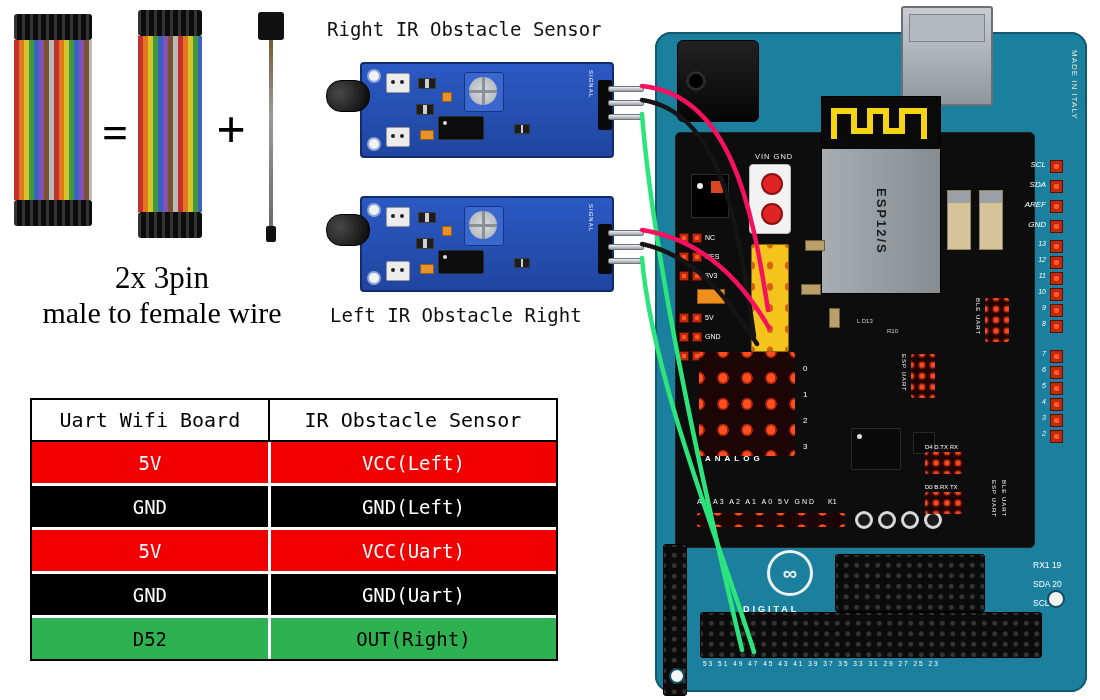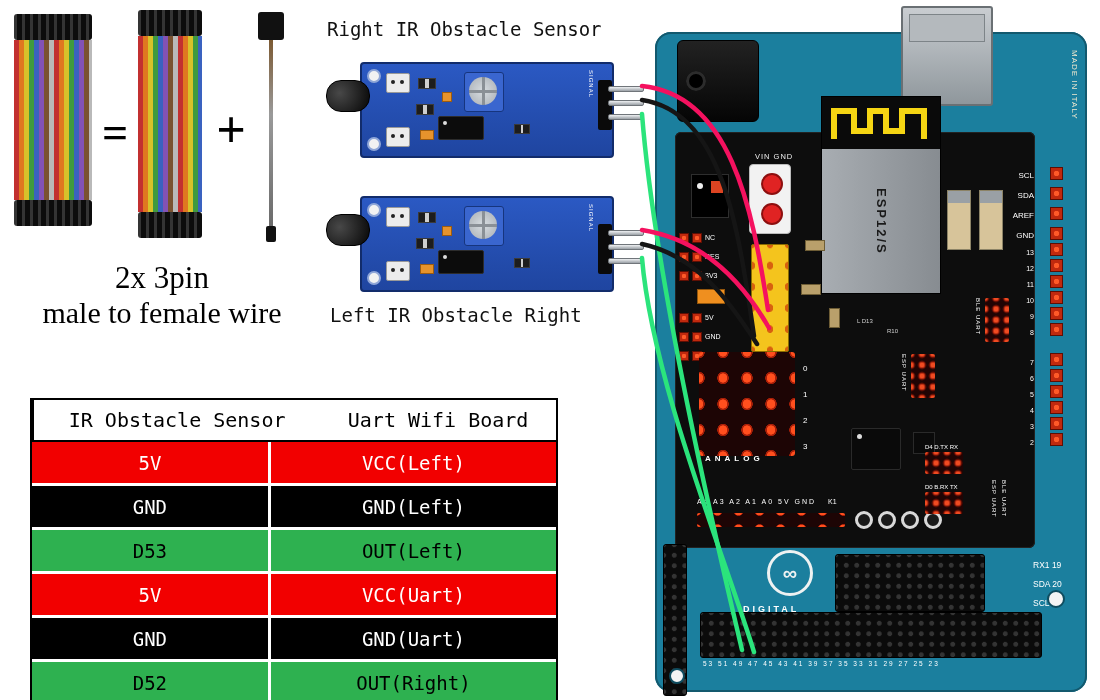--- a/index.html
+++ b/index.html
@@ -120,21 +120,21 @@
   .shield .smdt{position:absolute;background:#b9a06b;border:1px solid #6e5d35;}
 
   .cluster{background:#200404;background-image:radial-gradient(#f04b22 2.6px,#8c1606 3px 3.8px,transparent 4.2px);
     background-size:11px 11px;background-position:5.5px 5.5px;border-radius:2px;}
   .vgrp{position:absolute;display:flex;gap:4px;align-items:flex-start;}
   .vlbl{writing-mode:vertical-rl;font-size:6px;color:#fff;letter-spacing:1px;}
   .hgrp{position:absolute;}
   .hgrp .glbl{font-size:6px;color:#fff;white-space:nowrap;display:block;margin-bottom:2px;}
 
   .right-col{position:absolute;left:346px;top:128px;width:62px;}
-  .prow{display:flex;justify-content:flex-end;align-items:flex-end;gap:16px;}
+  .prow{display:flex;justify-content:flex-end;align-items:flex-start;gap:4px;font-style:italic;}
   .prow.named{height:20px;}
   .prow.num{height:16px;}
   .pinlbl{font-size:8px;color:#fff;}
   .numlbl{font-size:7px;color:#fff;}
   .psq{width:11px;height:11px;background:radial-gradient(circle,#ff5a28 2.5px,#c0290e 3px);border:1px solid #5e0f04;}
   .colgap{height:14px;}
 
   .logo{position:absolute;left:112px;top:518px;width:40px;height:40px;border:3px solid #eef2f2;border-radius:50%;
     display:flex;align-items:center;justify-content:center;color:#eef2f2;font-size:20px;font-weight:bold;}
   .digital-label{position:absolute;left:88px;top:572px;font-size:9px;font-weight:bold;color:#fff;letter-spacing:3px;}
@@ -235,34 +235,30 @@
     <div class="passive stripe" style="left:152px;top:60px;width:14px;height:8px;"></div>
     <div class="sig">SIGNAL</div>
     <div class="sheader" style="top:26px;"></div>
     <div class="spin" style="top:32px;"></div>
     <div class="spin" style="top:46px;"></div>
     <div class="spin" style="top:60px;"></div>
   </div>
 
   <div class="wtable">
     <div class="trow thead">
+      <div class="tcell c1">Uart Wifi Board</div>
       <div class="tcell c2">IR Obstacle Sensor</div>
-      <div class="tcell c1">Uart Wifi Board</div>
     </div>
     <div class="trow data">
       <div class="tcell c1" style="background: rgb(242, 0, 0); color: rgb(255, 255, 255);">5V</div>
       <div class="tcell c2" style="background: rgb(242, 0, 0); color: rgb(255, 255, 255);">VCC(Left)</div>
     </div>
     <div class="trow data">
       <div class="tcell c1" style="background: rgb(0, 0, 0); color: rgb(255, 255, 255);">GND</div>
       <div class="tcell c2" style="background: rgb(0, 0, 0); color: rgb(255, 255, 255);">GND(Left)</div>
-    </div>
-    <div class="trow data">
-      <div class="tcell c1" style="background: rgb(46, 177, 80); color: rgb(0, 0, 0);">D53</div>
-      <div class="tcell c2" style="background: rgb(46, 177, 80); color: rgb(0, 0, 0);">OUT(Left)</div>
     </div>
     <div class="trow data">
       <div class="tcell c1" style="background: rgb(242, 0, 0); color: rgb(255, 255, 255);">5V</div>
       <div class="tcell c2" style="background: rgb(242, 0, 0); color: rgb(255, 255, 255);">VCC(Uart)</div>
     </div>
     <div class="trow data">
       <div class="tcell c1" style="background: rgb(0, 0, 0); color: rgb(255, 255, 255);">GND</div>
       <div class="tcell c2" style="background: rgb(0, 0, 0); color: rgb(255, 255, 255);">GND(Uart)</div>
     </div>
     <div class="trow data">

